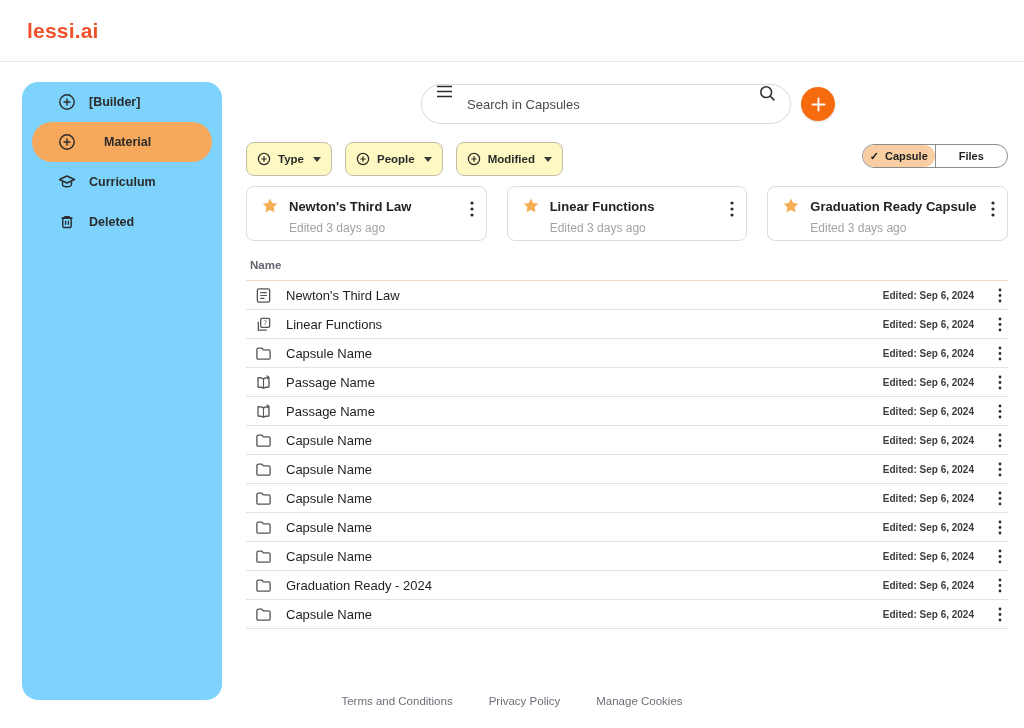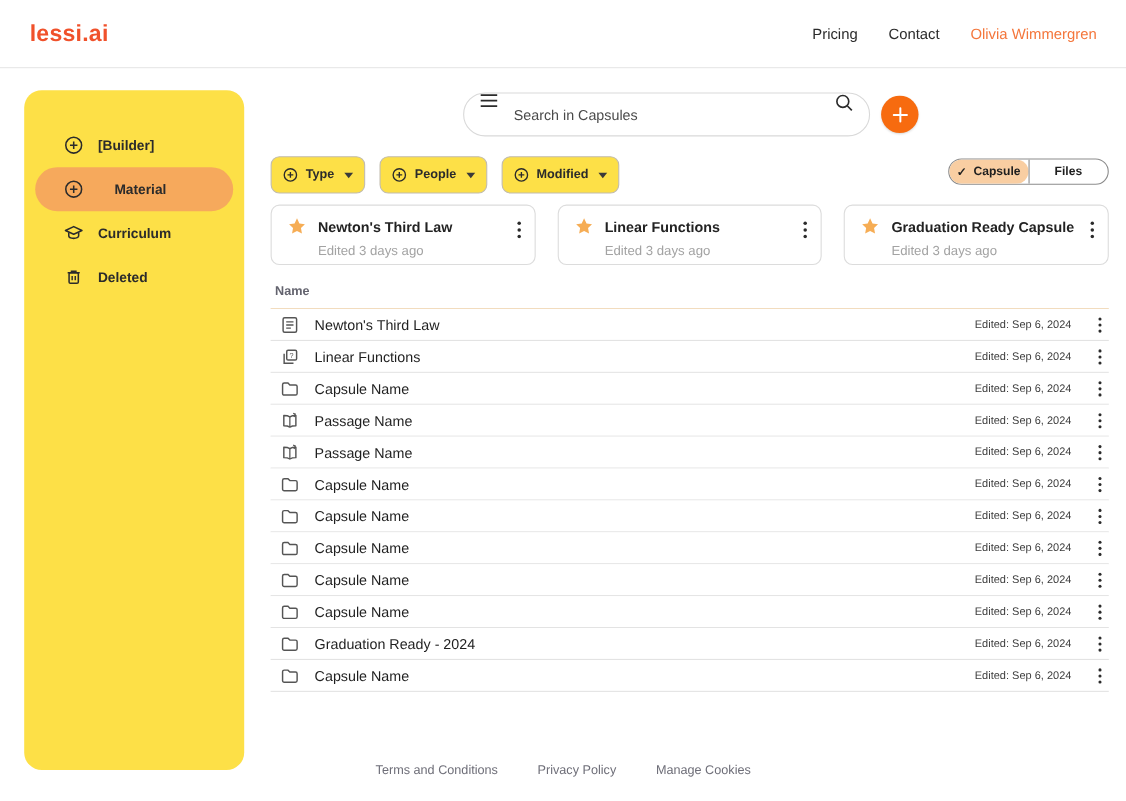--- a/index.html
+++ b/index.html
@@ -15,21 +15,21 @@
     display:flex; align-items:center; justify-content:space-between;
     padding:0 27px; border-bottom:1px solid #e7e7e7; background:#fff;
   }
   .logo { font-size:21px; font-weight:700; color:#f0512b; letter-spacing:.2px; cursor:pointer; }
   .nav { display:flex; align-items:center; gap:28px; }
   .nav-link { font-size:13.5px; color:#2b2b2b; cursor:pointer; }
   .nav-link.accent { color:#f4763b; }
   
   .sidebar {
     position:absolute; left:22px; top:82px; width:200px; height:618px;
-    background:#fde047; border-radius:16px; padding-top:30px;
+    background:#7dd3fc; border-radius:16px; padding-top:0;
   }
   .side-item {
     height:40px; display:flex; align-items:center; gap:13px;
     padding:0 0 0 26px; margin:0 10px; border-radius:20px;
     font-size:12.5px; font-weight:600; color:#2b2b2b; cursor:pointer;
   }
   .side-item.active { background:#f6a95c;gap:28px; }
   .side-icon { width:18px; height:18px; flex:0 0 18px; display:flex; align-items:center; justify-content:center; }
   
   .search-bar {
@@ -45,21 +45,21 @@
   .fab {
     position:absolute; left:801px; top:87px; width:34px; height:34px;
     border-radius:50%; background:#f76b0f; border:none; cursor:pointer;
     display:flex; align-items:center; justify-content:center;
     box-shadow:0 1px 2px rgba(0,0,0,.15);
   }
   
   .filters { position:absolute; left:246px; top:142px; display:flex; gap:13px; }
   .chip {
     height:27px; display:flex; align-items:center; gap:7px;
-    background:#fde047; border:1px solid #c2bcae; border-radius:8px;
+    background:#fef9c3; border:1px solid #c2bcae; border-radius:8px;
     padding:16px 10px; font-size:11.5px; font-weight:700; color:#2b2b2b; cursor:pointer;
   }
   .caret { width:0; height:0; border-left:4px solid transparent; border-right:4px solid transparent; border-top:5px solid #3a3a3a; margin-left:2px; }
   
   .toggle {
     position:absolute; left:862px; top:144px; width:146px; height:24px;
     border:1px solid #8c8c8c; border-radius:12px; overflow:hidden;
     display:flex; background:#fff;
   }
   .seg {
@@ -87,39 +87,34 @@
   .table-head {
     font-size:11.5px; font-weight:600; color:#63636e; padding:0 0 9px 4px;
     border-bottom:1px solid #f2dcbe;
   }
   .row {
     height:29px; display:flex; align-items:center; gap:14px;
     border-bottom:1px solid #e3e3e3; padding:0 2px 0 8px; cursor:pointer; background:#fff;
   }
   .row-icon { width:18px; height:18px; flex:0 0 18px; display:flex; align-items:center; justify-content:center; }
   .row-name { font-size:13px; color:#1f1f1f; flex:1; }
-  .row-edited { font-size:10px; font-weight:400; color:#3d3d3d; margin-right:6px; }
+  .row-edited { font-size:10px; font-weight:700; color:#3d3d3d; margin-right:6px; }
   
   .footer {
     position:absolute; left:0; top:695px; width:1024px;
     display:flex; justify-content:center; gap:36px;
   }
   .footer-link { font-size:11.5px; color:#6e6e78; cursor:pointer; }
   svg { display:block; }
 </style>
 </head>
 <body>
 
 <div class="header">
   <div class="logo">lessi.ai</div>
-  <div class="nav">
-    <span class="nav-link">Pricing</span>
-    <span class="nav-link">Contact</span>
-    <span class="nav-link accent">Olivia Wimmergren</span>
-  </div>
 </div>
 
 <div class="sidebar">
   <div class="side-item">
     <span class="side-icon">
       <svg width="18" height="18" viewBox="0 0 18 18">
           <circle cx="9" cy="9" r="7.2" fill="none" stroke="#2b2b2b" stroke-width="1.4"></circle>
           <path d="M9 5.6v6.8M5.6 9h6.8" stroke="#2b2b2b" stroke-width="1.4"></path>
         </svg>
     </span>

